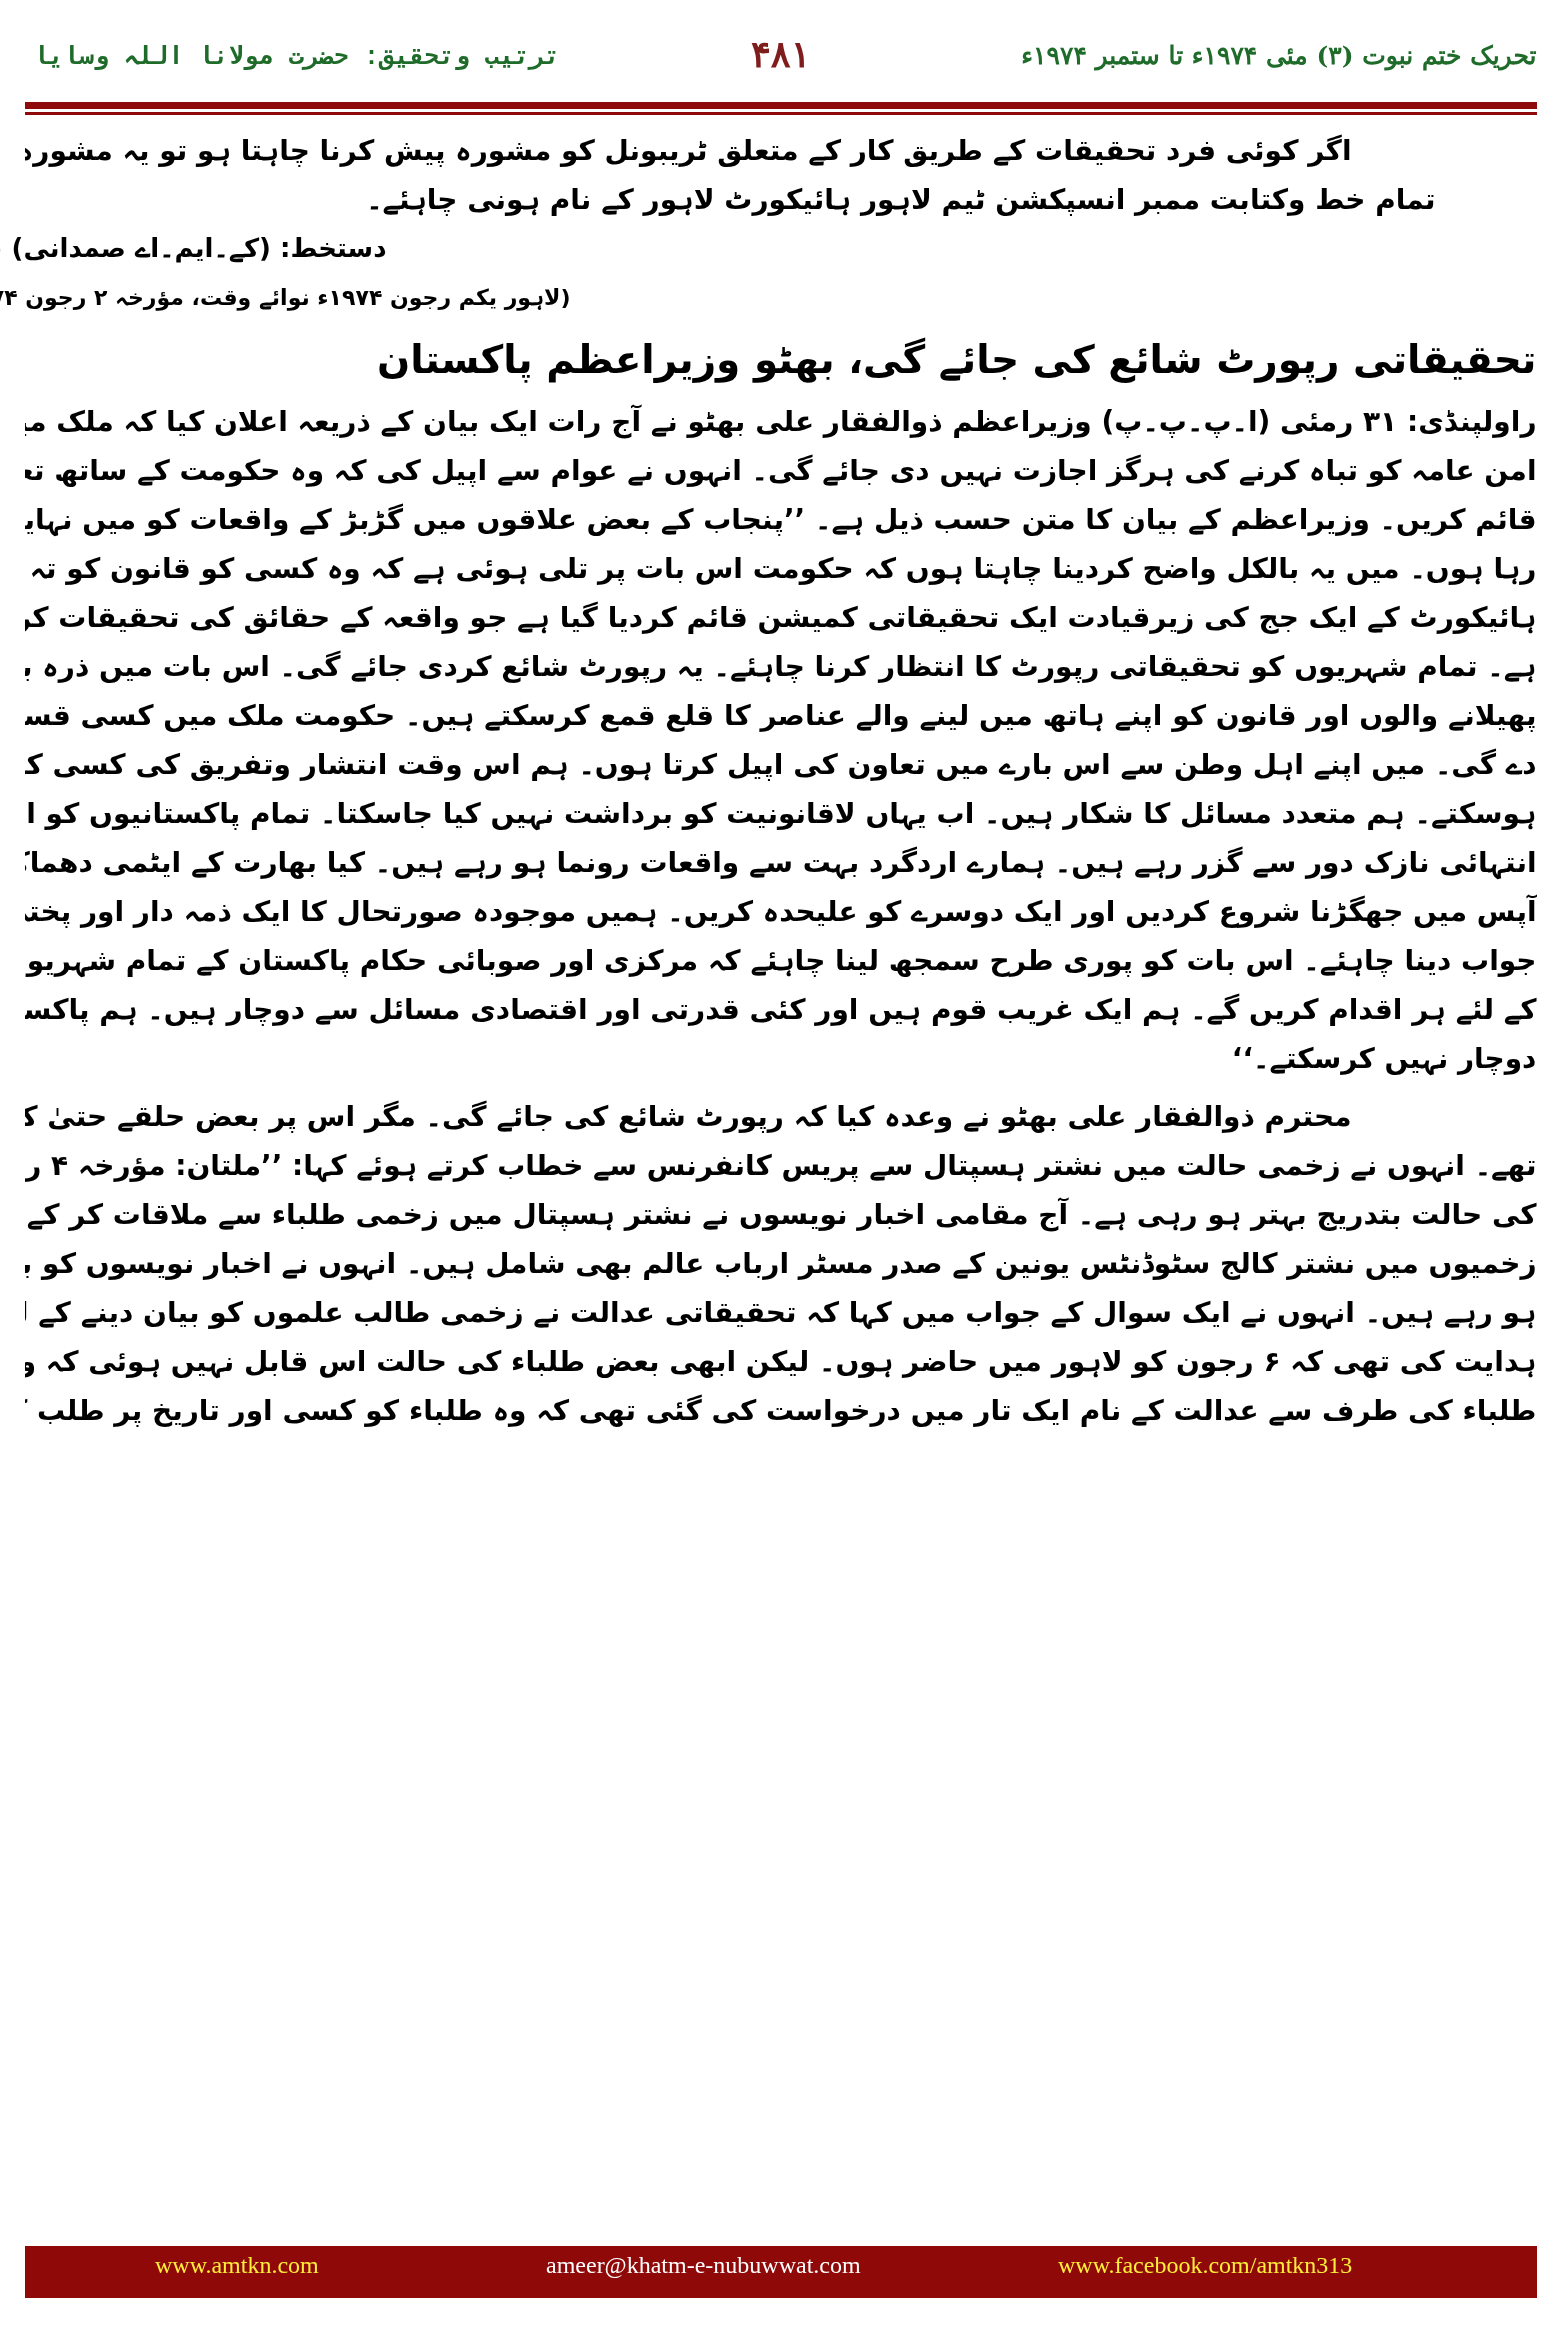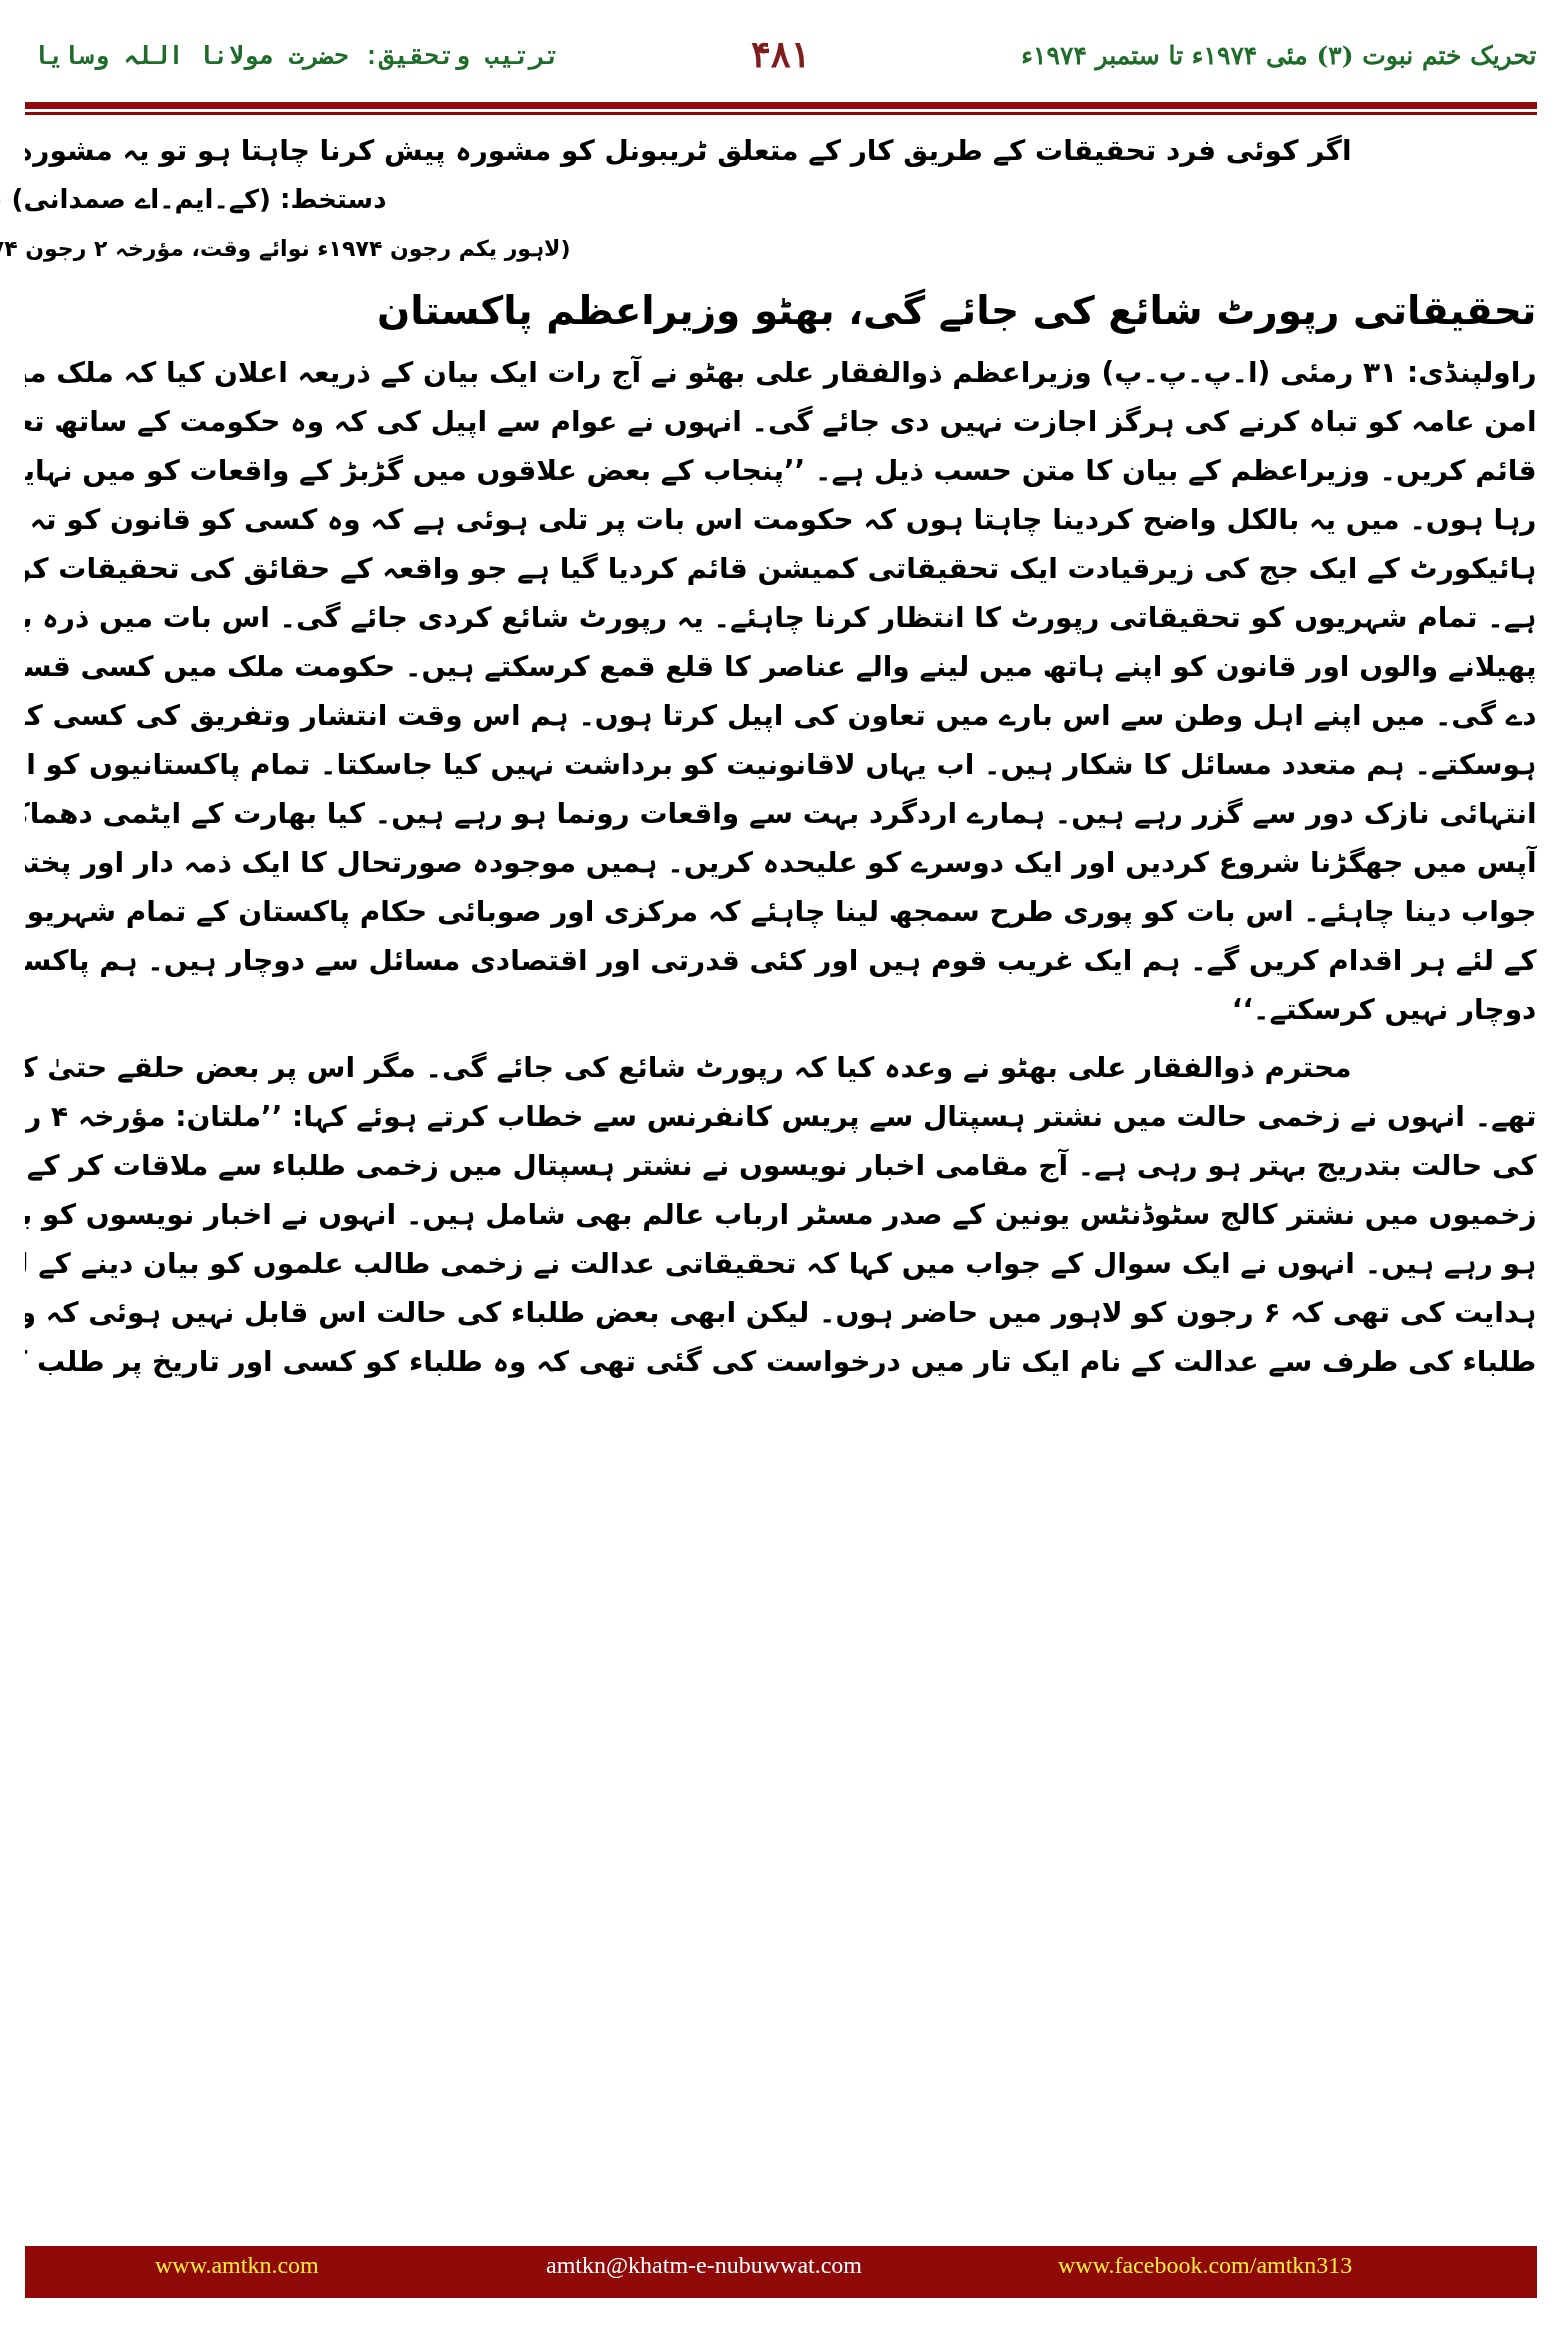--- a/index.html
+++ b/index.html
@@ -40,20 +40,21 @@
   <div class="hdr-left">ترتیب وتحقیق: حضرت مولانا اللہ وسایا</div>
   <div class="hdr-center">۴۸۱</div>
   <div class="hdr-right">تحریک ختم نبوت (۳) مئی ۱۹۷۴ء تا ستمبر ۱۹۷۴ء</div>
 </div>
 <div class="rule-thick"></div>
 <div class="rule-thin"></div>
 
 <div class="content">
   <div>
     <div class="line indent-first">اگر کوئی فرد تحقیقات کے طریق کار کے متعلق ٹریبونل کو مشورہ پیش کرنا چاہتا ہو تو یہ مشورہ ۳ یا ۴ رجون ۱۹۷۴ء تک گیارہ بجے قبل</div>
+    <div class="line indent" style="padding-right:101px">تمام خط وکتابت ممبر انسپکشن ٹیم لاہور ہائیکورٹ لاہور کے نام ہونی چاہئے۔</div>
     <div class="sig">دستخط: (کے۔ایم۔اے صمدانی) جج</div>
     <div class="source">(لاہور یکم رجون ۱۹۷۴ء نوائے وقت، مؤرخہ ۲ رجون ۱۹۷۴ء)</div>
   </div>
 
   <div>
     <div class="heading">تحقیقاتی رپورٹ شائع کی جائے گی، بھٹو وزیراعظم پاکستان</div>
     <div id="para1">
         <div class="line">راولپنڈی: ۳۱ رمئی (ا۔پ۔پ۔پ) وزیراعظم ذوالفقار علی بھٹو نے آج رات ایک بیان کے ذریعہ اعلان کیا کہ ملک میں</div>
         <div class="line">امن عامہ کو تباہ کرنے کی ہرگز اجازت نہیں دی جائے گی۔ انہوں نے عوام سے اپیل کی کہ وہ حکومت کے ساتھ تعاون کریں اور امن وامان</div>
         <div class="line">قائم کریں۔ وزیراعظم کے بیان کا متن حسب ذیل ہے۔ ’’پنجاب کے بعض علاقوں میں گڑبڑ کے واقعات کو میں نہایت کرب کے ساتھ دیکھ</div>
@@ -77,16 +78,16 @@
         <div class="line">زخمیوں میں نشتر کالج سٹوڈنٹس یونین کے صدر مسٹر ارباب عالم بھی شامل ہیں۔ انہوں نے اخبار نویسوں کو بتایا کہ ان کے ساتھی بھی روبصحت</div>
         <div class="line">ہو رہے ہیں۔ انہوں نے ایک سوال کے جواب میں کہا کہ تحقیقاتی عدالت نے زخمی طالب علموں کو بیان دینے کے لئے طلب کیا تھا اور</div>
         <div class="line">ہدایت کی تھی کہ ۶ رجون کو لاہور میں حاضر ہوں۔ لیکن ابھی بعض طلباء کی حالت اس قابل نہیں ہوئی کہ وہ دوسو میل کا سفر کرسکیں۔ اس لئے</div>
         <div class="line last">طلباء کی طرف سے عدالت کے نام ایک تار میں درخواست کی گئی تھی کہ وہ طلباء کو کسی اور تاریخ پر طلب کرے۔ انہوں نے بتایا کہ گزشتہ شام</div>
       </div>
   </div>
 </div>
 
 <div class="footer">
   <span class="f-site">www.amtkn.com</span>
-  <span class="f-email">amtkn@khatm-e-nubuwwat.com</span>
+  <span class="f-email">ameer@khatm-e-nubuwwat.com</span>
   <span class="f-fb">www.facebook.com/amtkn313</span>
 </div>
 
 
 </body></html>

